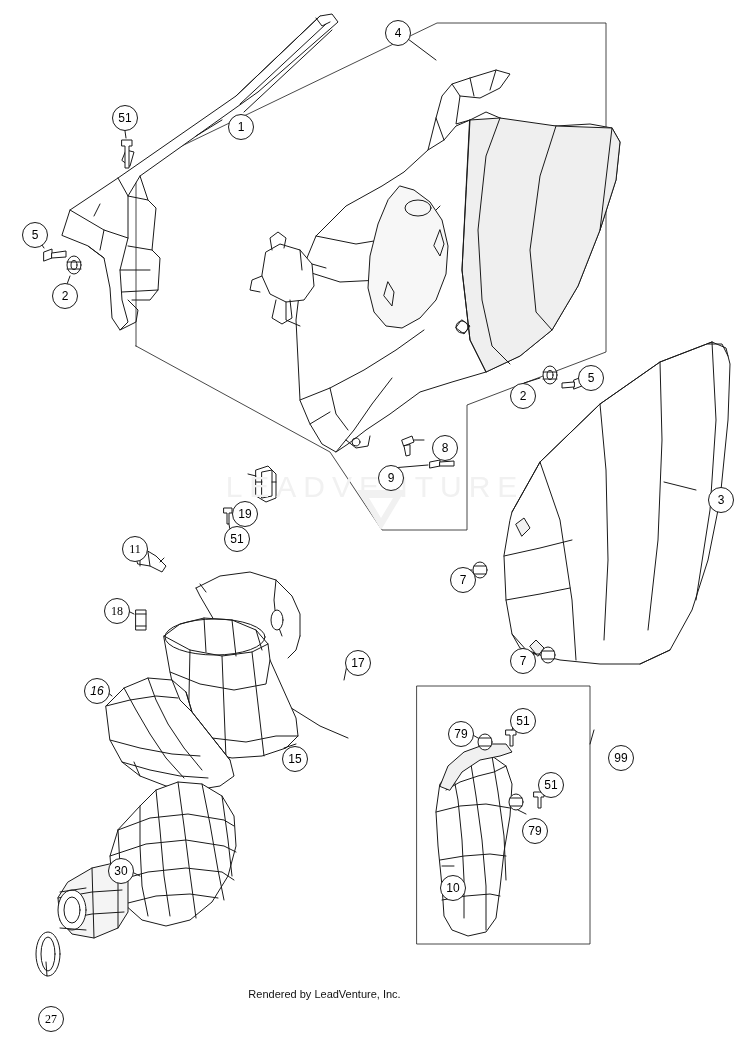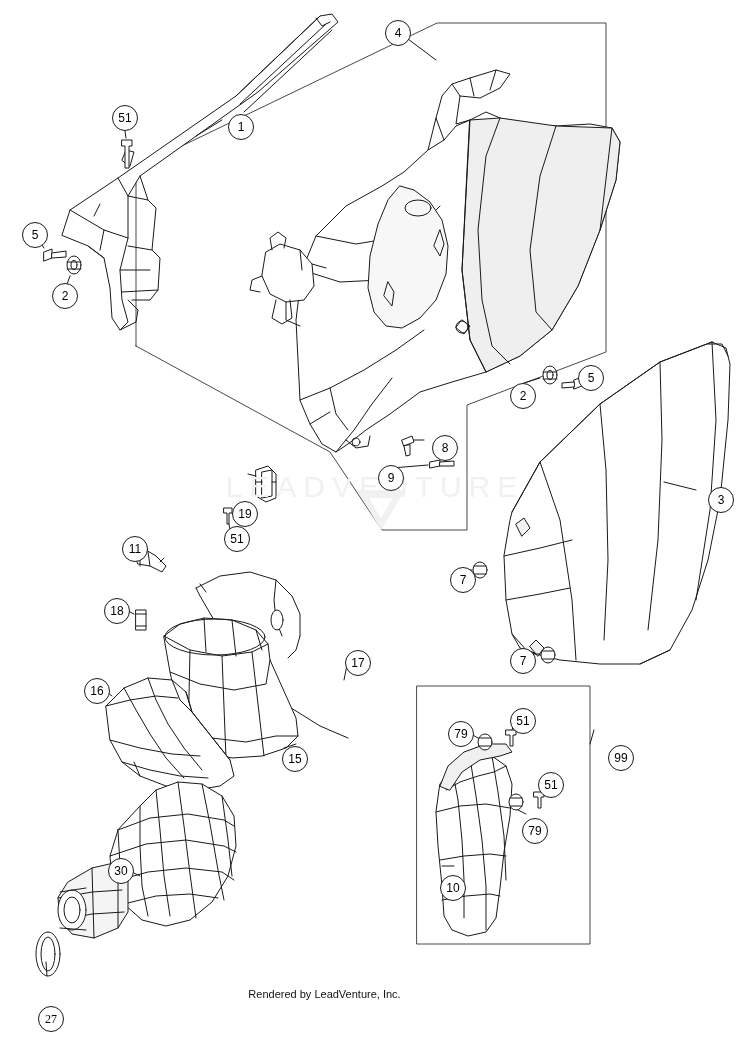--- a/index.html
+++ b/index.html
@@ -375,24 +375,24 @@
   <div class="callout" style="left:52px; top:283px;">2</div>
   <div class="callout" style="left:578px; top:365px;">5</div>
   <div class="callout" style="left:510px; top:383px;">2</div>
   <div class="callout" style="left:432px; top:435px;">8</div>
   <div class="callout" style="left:378px; top:465px;">9</div>
   <div class="callout" style="left:232px; top:468px;margin-top:33px;">19</div>
   <div class="callout" style="left:224px; top:526px;">51</div>
   <div class="callout" style="left:708px; top:487px;">3</div>
   <div class="callout" style="left:450px; top:567px;">7</div>
   <div class="callout" style="left:510px; top:648px;">7</div>
-  <div class="callout" style="left:122px; top:536px;">11</div>
-  <div class="callout" style="left:104px; top:598px;">18</div>
+  <div class="callout" style="left:122px; top:536px;font-family:Liberation Serif, serif;">11</div>
+  <div class="callout" style="left:104px; top:598px;font-family:Liberation Serif, serif;">18</div>
   <div class="callout" style="left:345px; top:650px;">17</div>
-  <div class="callout" style="left:84px; top:678px;">16</div>
+  <div class="callout" style="left:84px; top:678px;font-style:italic;">16</div>
   <div class="callout" style="left:282px; top:746px;">15</div>
   <div class="callout" style="left:448px; top:721px;">79</div>
   <div class="callout" style="left:510px; top:708px;">51</div>
   <div class="callout" style="left:538px; top:772px;">51</div>
   <div class="callout" style="left:522px; top:818px;">79</div>
   <div class="callout" style="left:608px; top:725px;margin-top:20px;">99</div>
   <div class="callout" style="left:440px; top:861px;margin-top:14px;">10</div>
   <div class="callout" style="left:108px; top:858px;">30</div>
   <div class="callout" style="left:38px; top:1006px;font-family:Liberation Serif, serif;">27</div>
 

